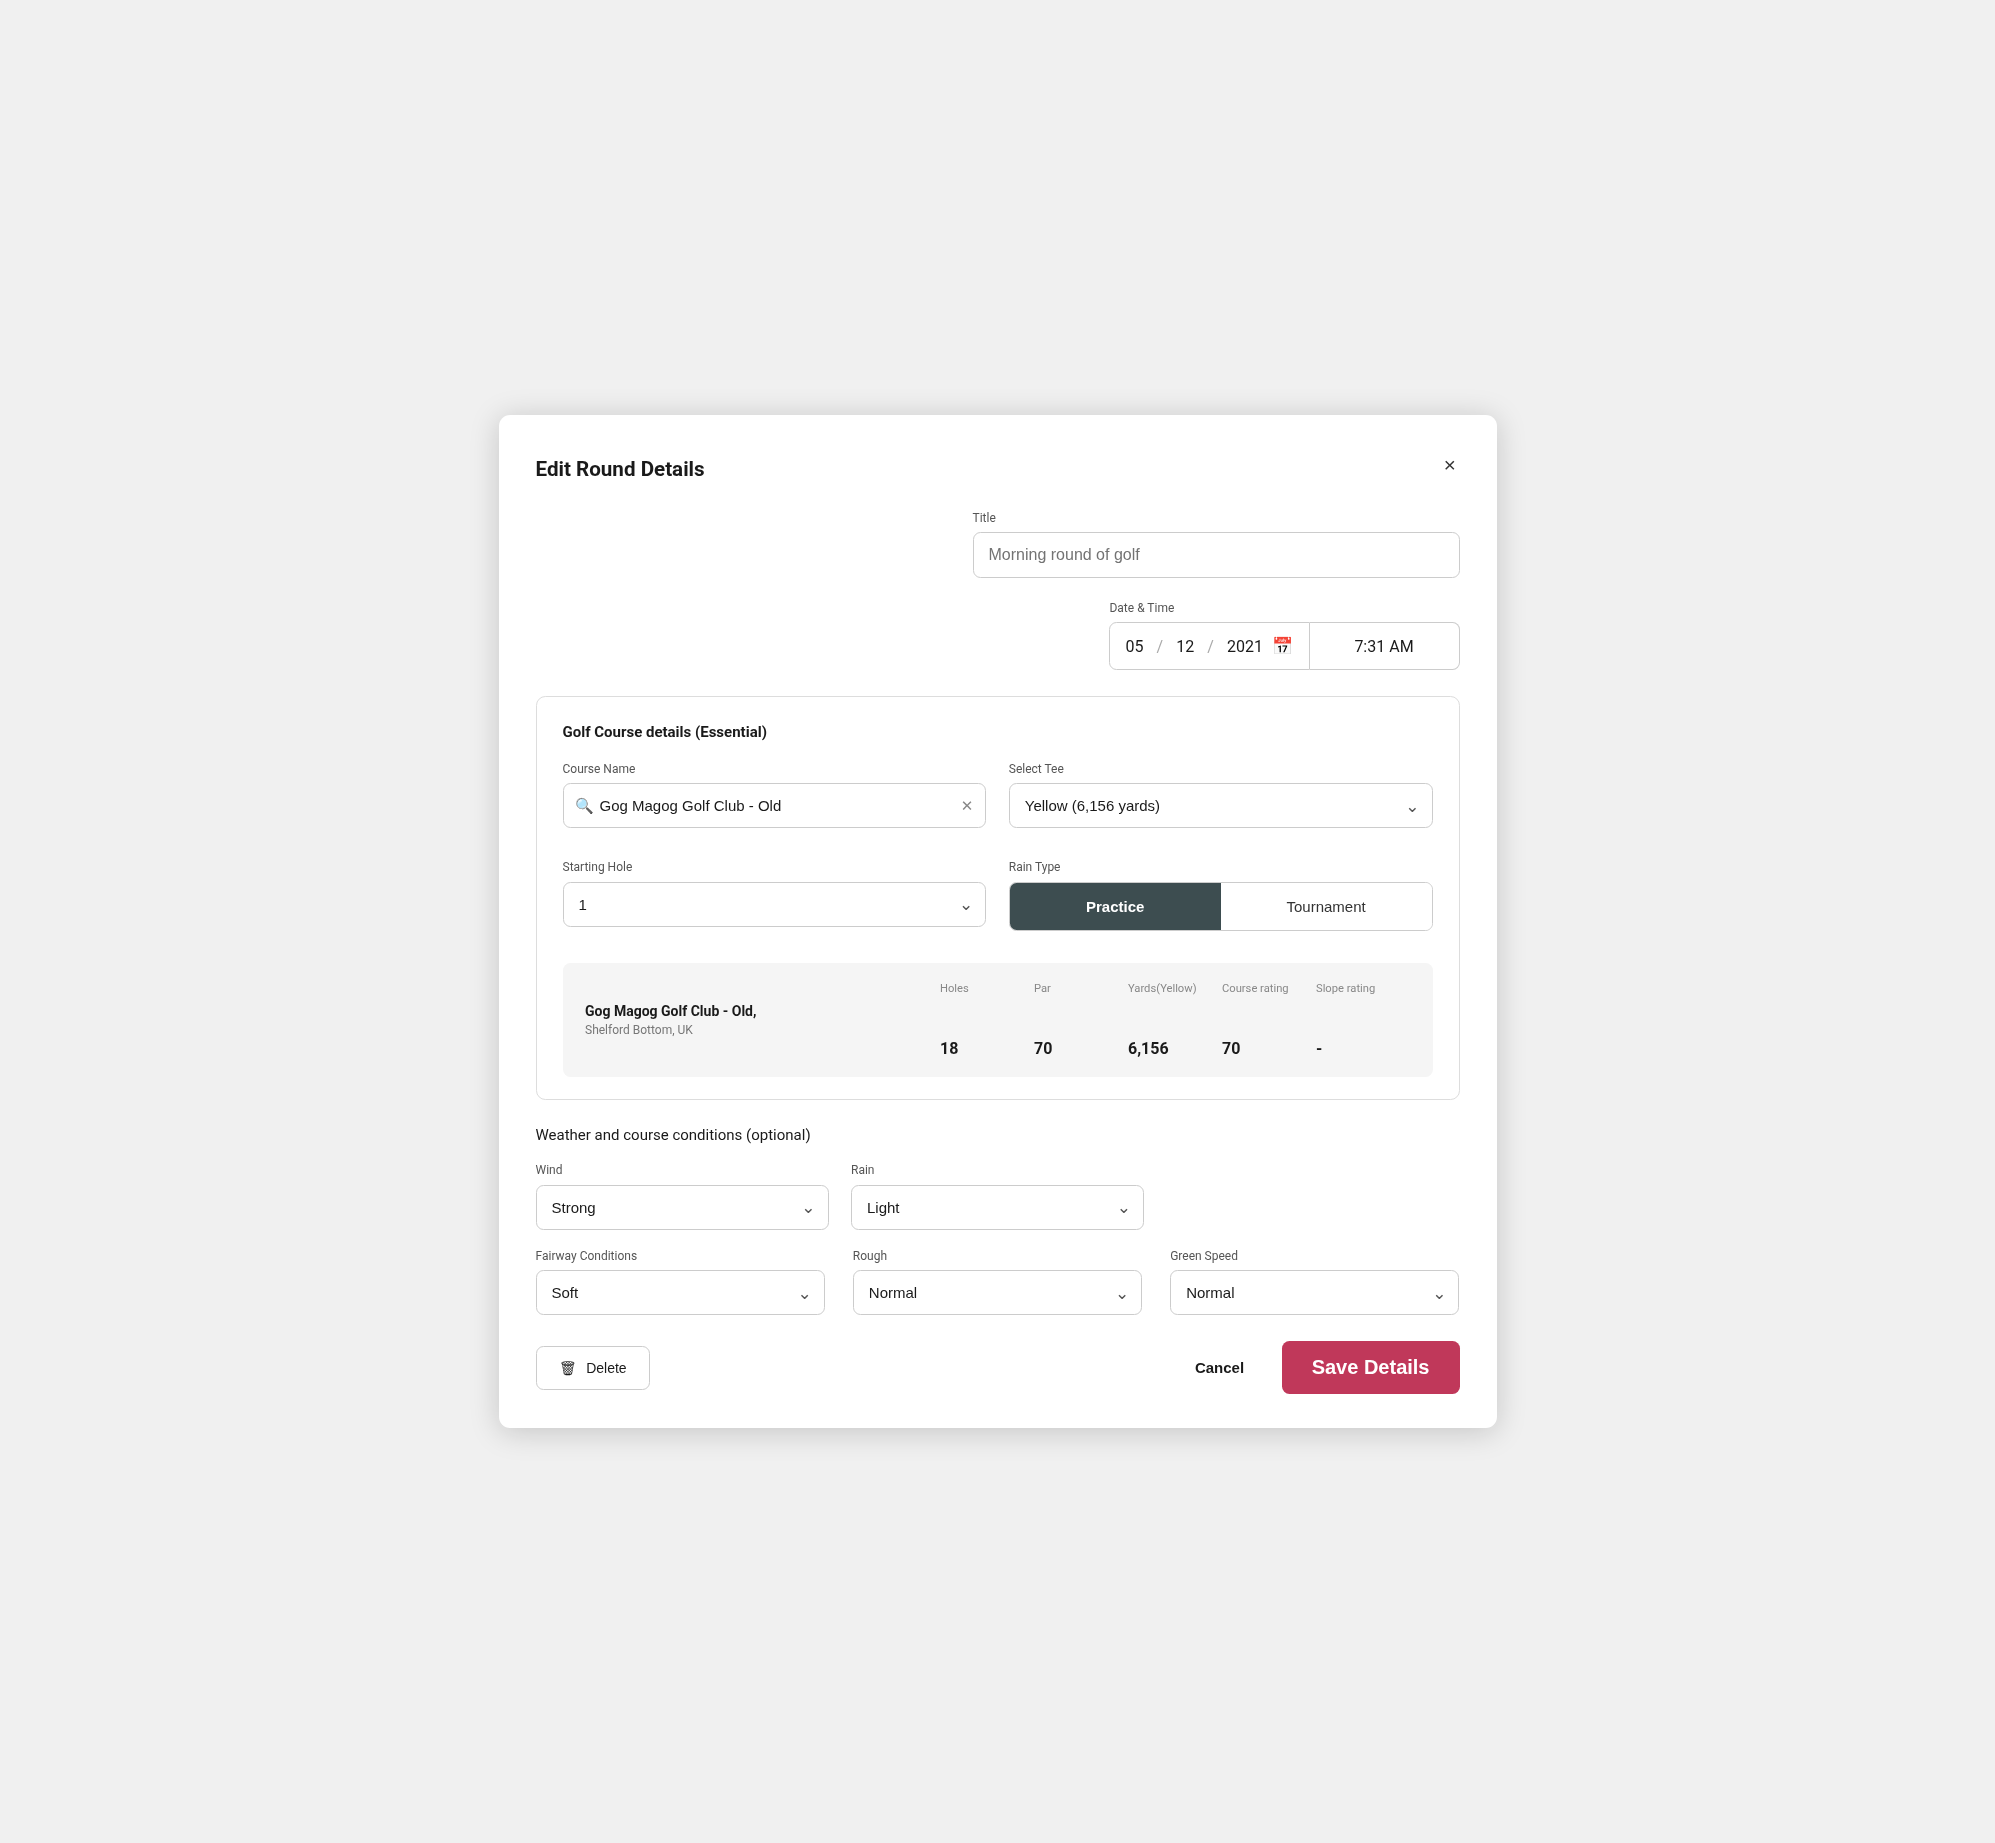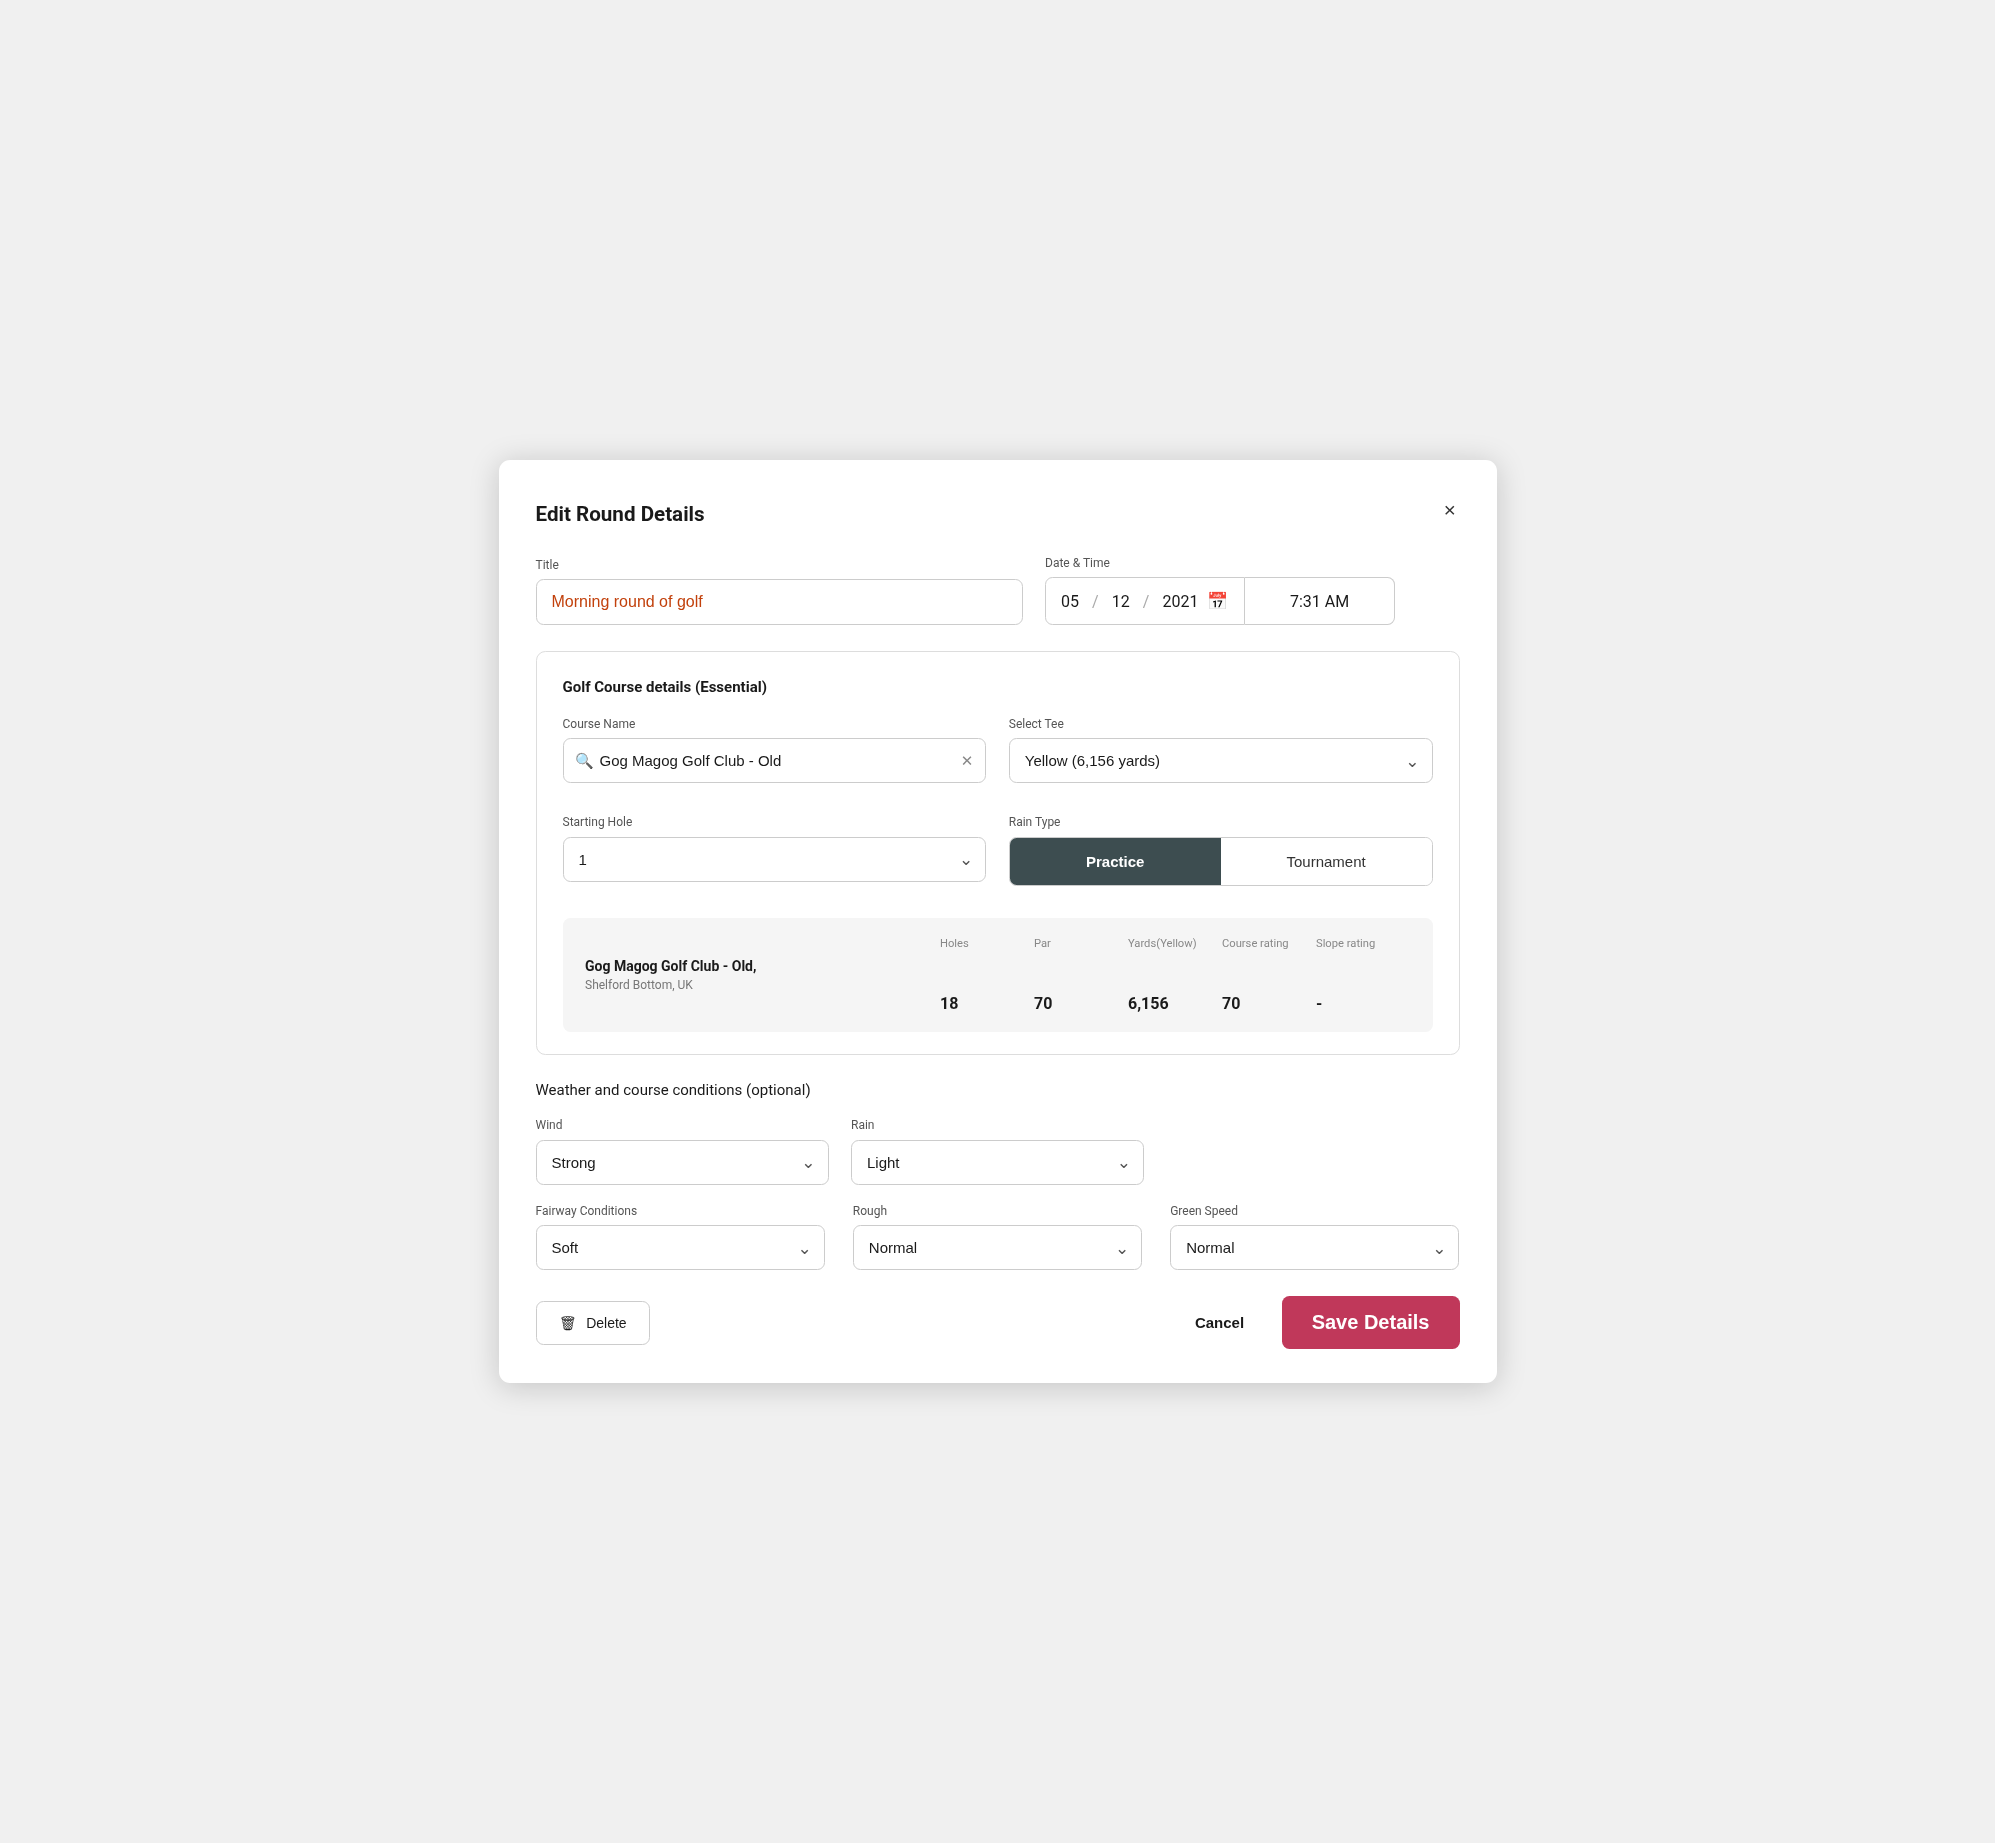--- a/index.html
+++ b/index.html
@@ -39,38 +39,39 @@
       font-size: 20.6px;
       color: #333;
       line-height: 1;
       padding: 3.7px;
     }
     .top-fields {
       display: flex;
       gap: 22.5px;
       margin-bottom: 26px;
       align-items: flex-end;
+      flex-direction: column;
     }
     .field-group {
       display: flex;
       flex-direction: column;
       gap: 7.5px;
     }
     .field-label {
       font-size: 12px;
       color: #555;
       font-weight: 400;
     }
     .title-input {
       width: 487px;
       border: 1.4px solid #ccc;
       border-radius: 7.5px;
       padding: 13px 15px;
       font-size: 16px;
-      color: #c2410c;
+      color: #737373;
       outline: none;
     }
     .date-time-group {
       display: flex;
       gap: 0;
       flex: 1;
     }
     .date-field {
       display: flex;
       align-items: center;

